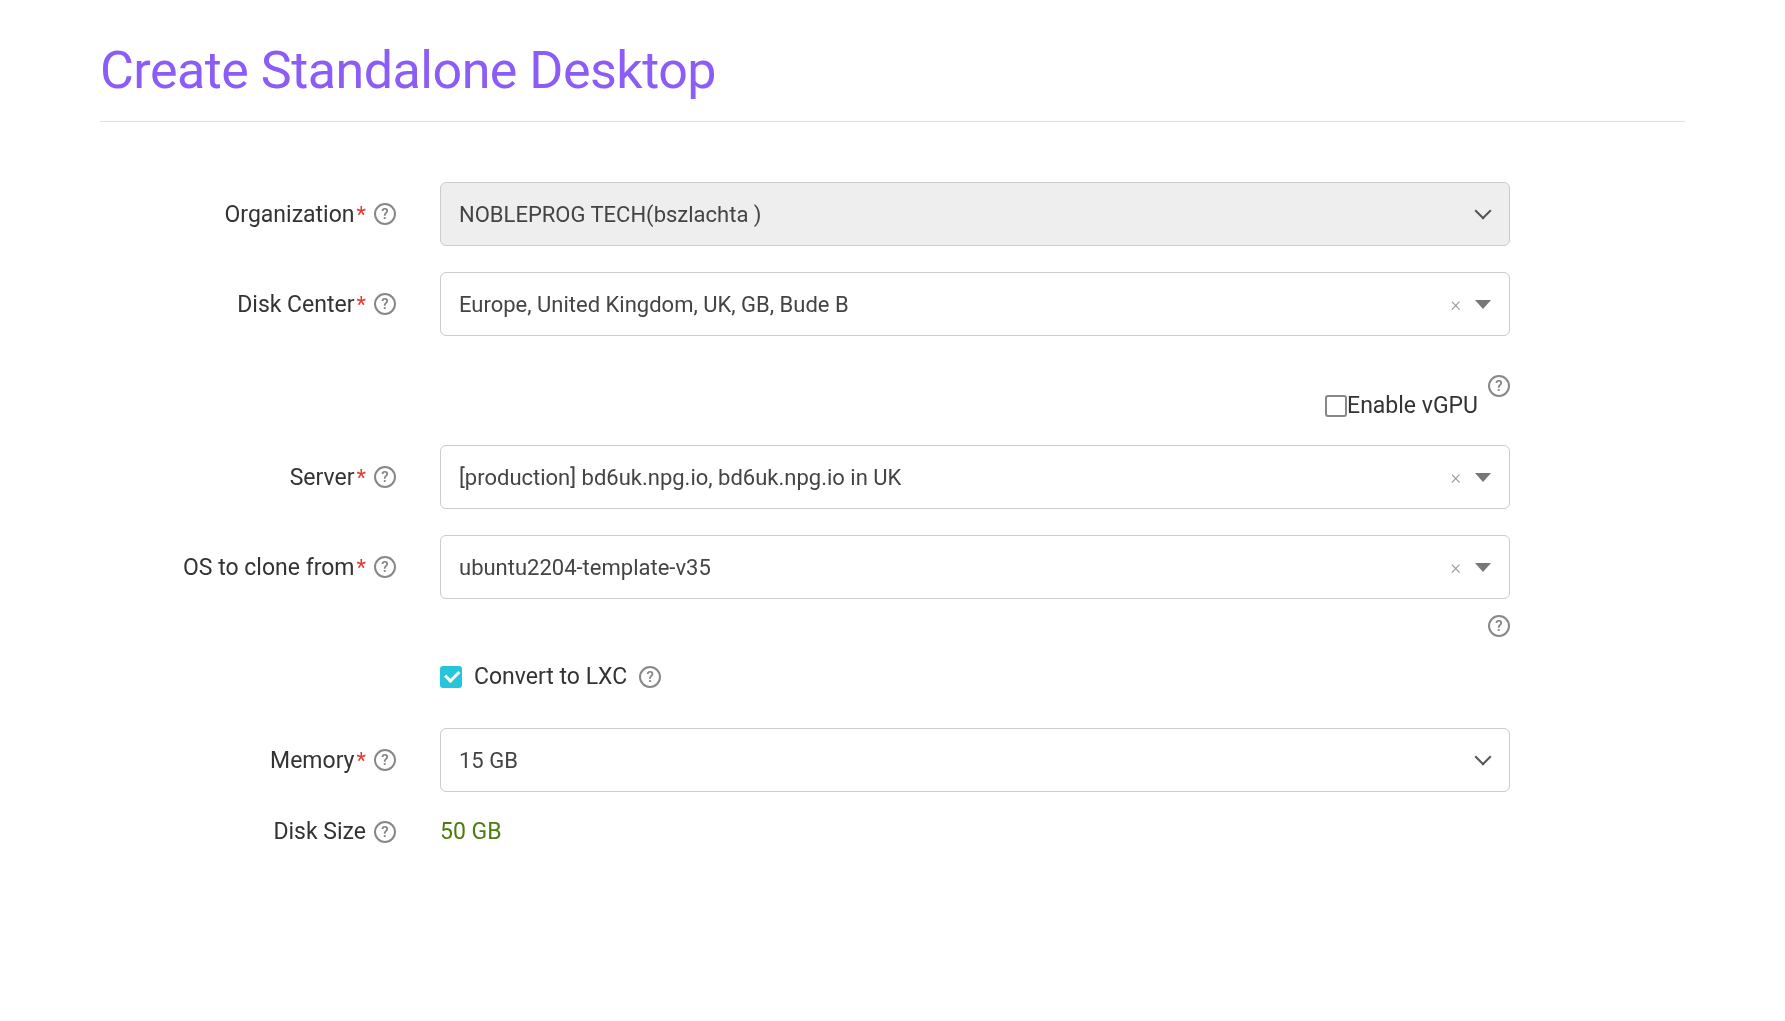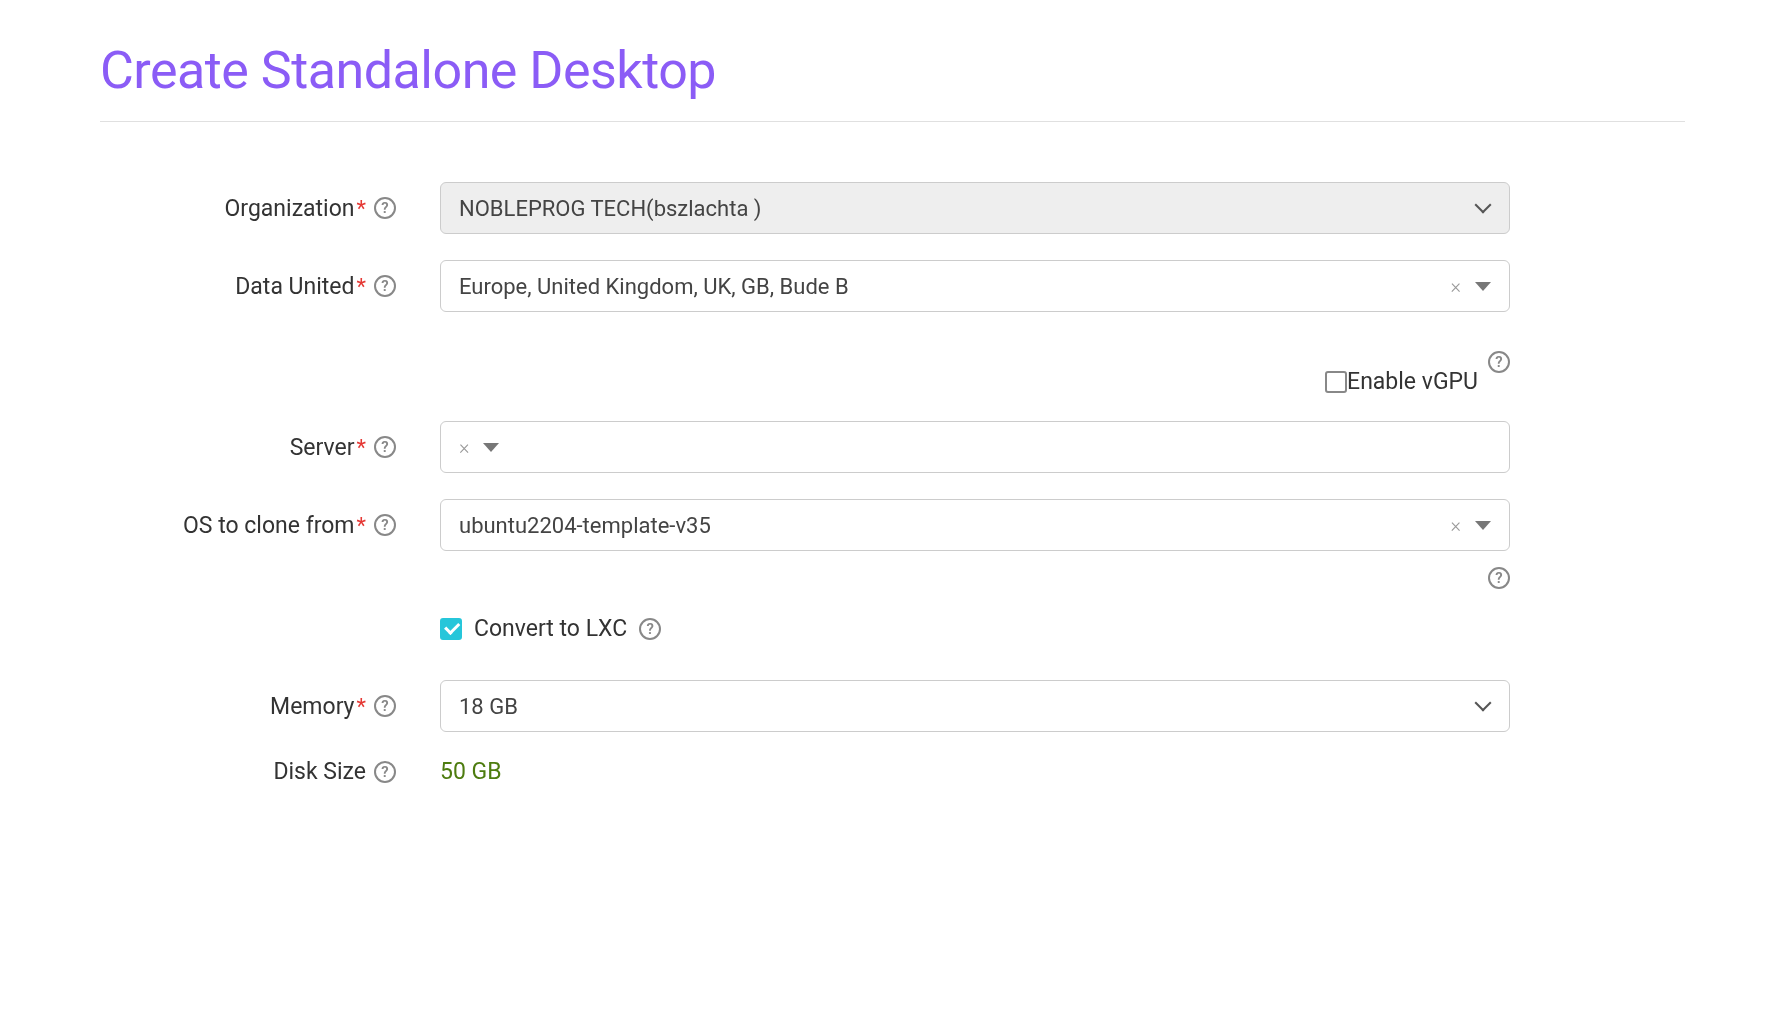--- a/index.html
+++ b/index.html
@@ -72,21 +72,21 @@
     }
     .field-col {
       flex: 1;
     }
     .select-box {
       position: relative;
       width: 100%;
       border: 1px solid #cccccc;
       border-radius: 6px;
       background: #ffffff;
-      height: 52px;
+      height: 64px;
       display: flex;
       align-items: center;
       padding: 0 18px;
       font-size: 22px;
       color: #444444;
       cursor: pointer;
     }
     .select-box.disabled {
       background: #eeeeee;
       cursor: default;
@@ -222,21 +222,21 @@
         <span class="select-value">NOBLEPROG TECH(bszlachta )</span>
         <div class="select-actions">
           <span class="chevron-down thin"></span>
         </div>
       </div>
     </div>
   </div>
 
   <div class="form-row">
     <div class="label-col">
-      <span class="label-text"><span>Data United</span><span class="required">*</span></span>
+      <span class="label-text"><span>Disk Center</span><span class="required">*</span></span>
       <span class="help-icon"></span>
     </div>
     <div class="field-col">
       <div class="select-box">
         <span class="select-value">Europe, United Kingdom, UK, GB, Bude B</span>
         <div class="select-actions">
           <span class="clear-x">×</span>
           <span class="chevron-down"></span>
         </div>
       </div>
@@ -254,20 +254,21 @@
     </div>
   </div>
 
   <div class="form-row">
     <div class="label-col">
       <span class="label-text"><span>Server</span><span class="required">*</span></span>
       <span class="help-icon"></span>
     </div>
     <div class="field-col">
       <div class="select-box">
+        <span class="select-value">[production] bd6uk.npg.io, bd6uk.npg.io in UK</span>
         <div class="select-actions">
           <span class="clear-x">×</span>
           <span class="chevron-down"></span>
         </div>
       </div>
     </div>
   </div>
 
   <div class="form-row">
     <div class="label-col">
@@ -301,21 +302,21 @@
     </div>
   </div>
 
   <div class="form-row">
     <div class="label-col">
       <span class="label-text"><span>Memory</span><span class="required">*</span></span>
       <span class="help-icon"></span>
     </div>
     <div class="field-col">
       <div class="select-box">
-        <span class="select-value">18 GB</span>
+        <span class="select-value">15 GB</span>
         <div class="select-actions">
           <span class="chevron-down thin"></span>
         </div>
       </div>
     </div>
   </div>
 
   <div class="form-row">
     <div class="label-col">
       <span class="label-text">Disk Size</span>

